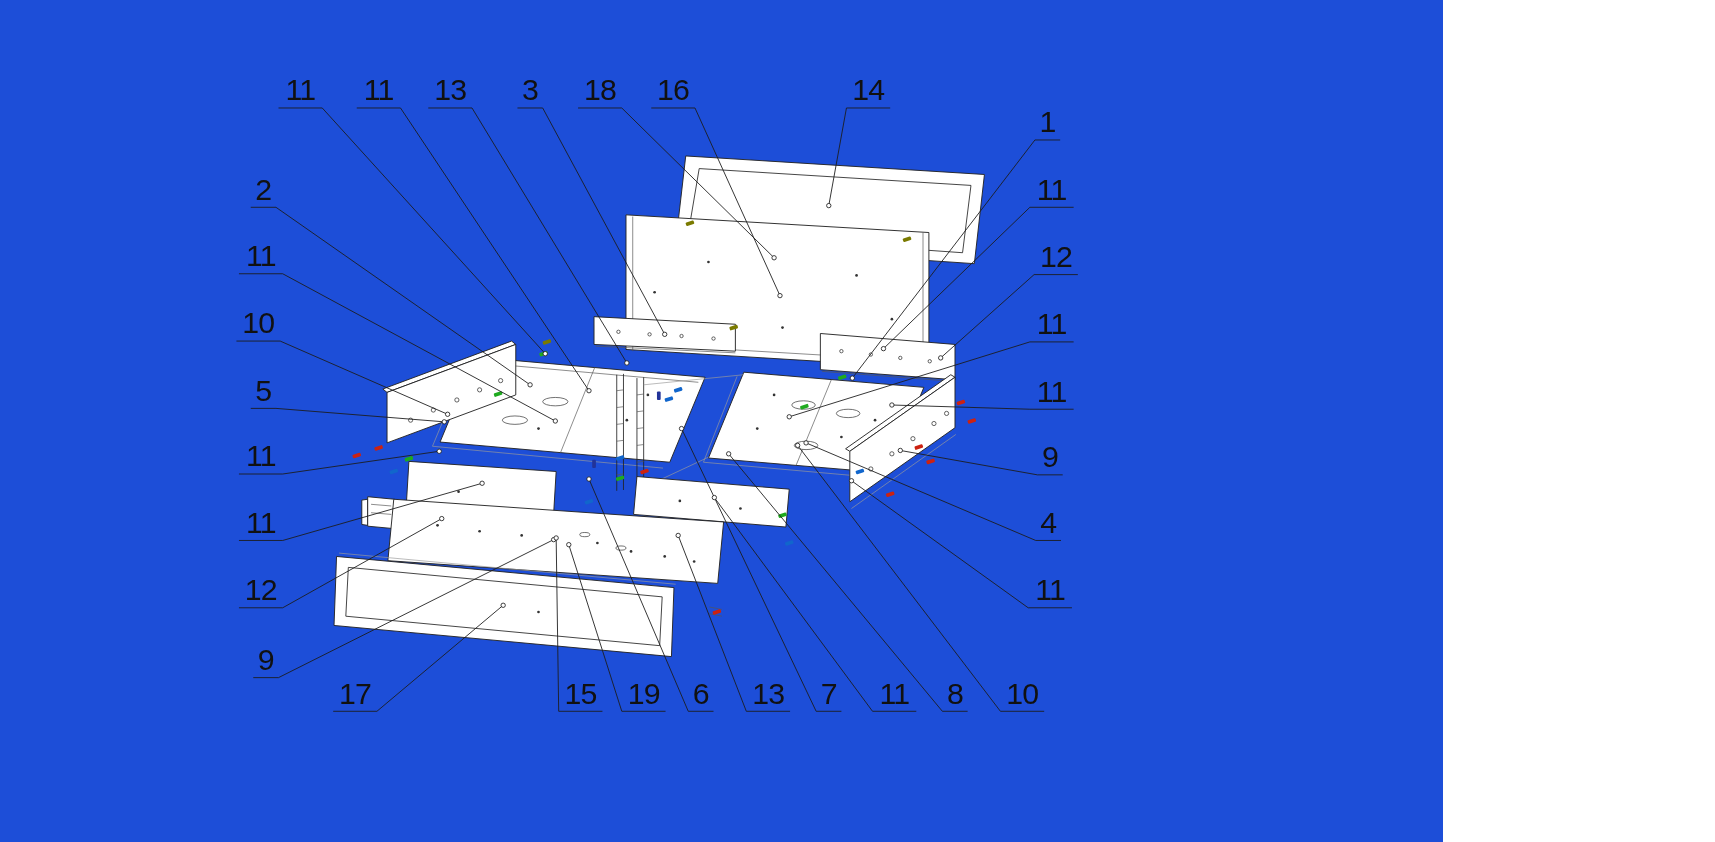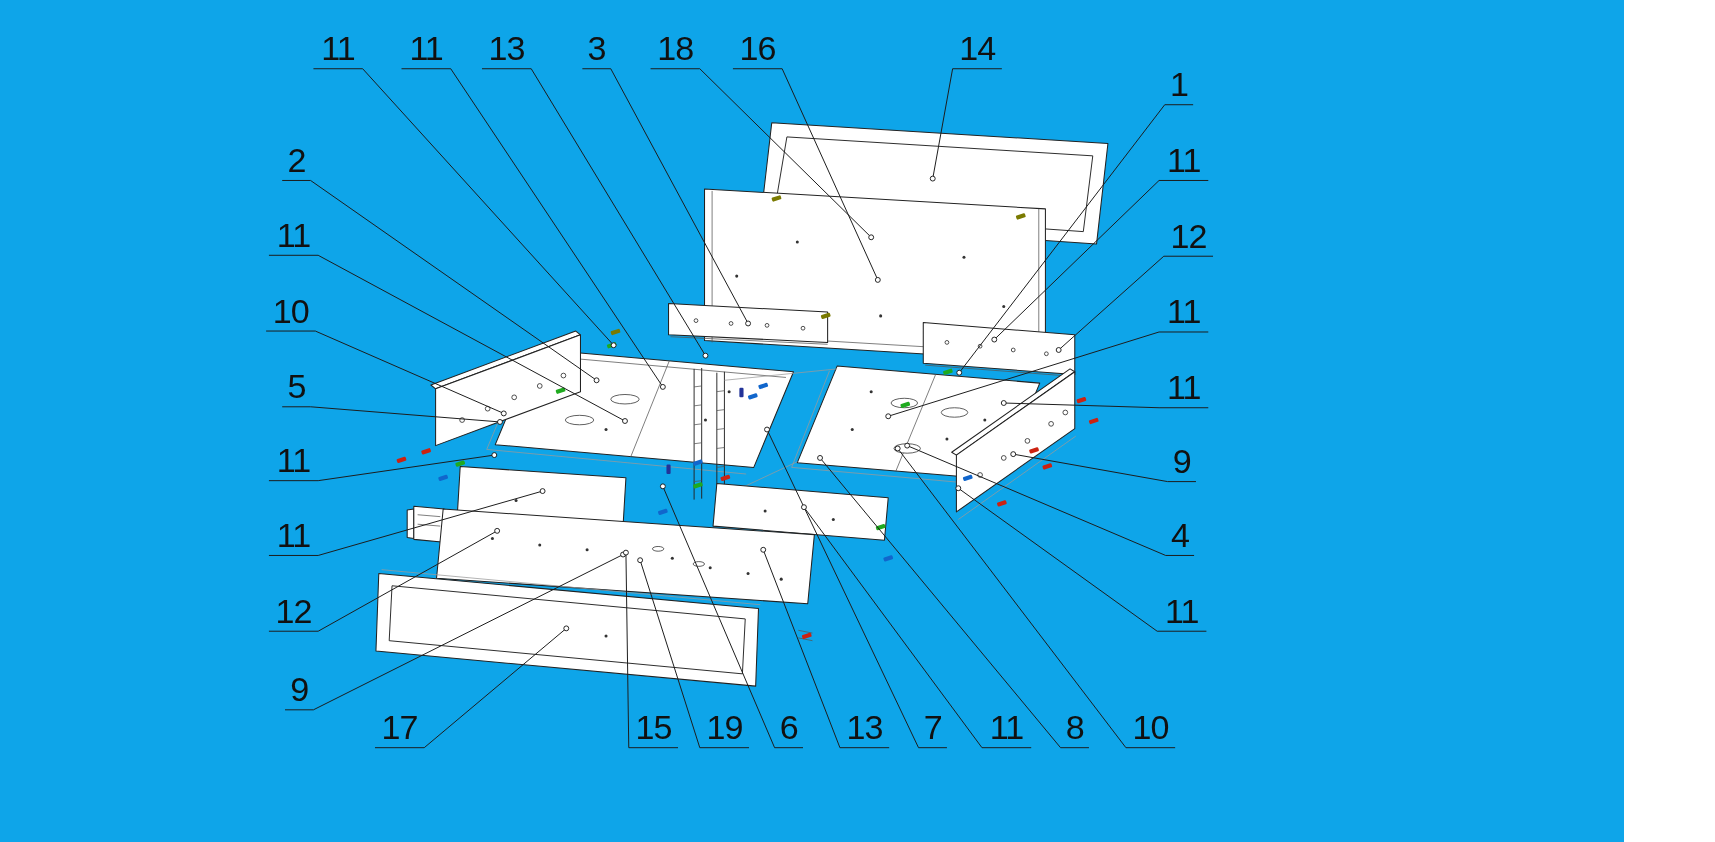--- a/index.html
+++ b/index.html
@@ -1,16 +1,16 @@
 <!DOCTYPE html>
 <html><head>
 <meta charset="utf-8">
 <style>
   html,body{margin:0;padding:0;background:#fff;}
-  #stage{position:relative;width:1624px;height:842px;background:#0ea5e9;overflow:hidden;
+  #stage{position:relative;width:1443px;height:842px;background:#1d4ed8;overflow:hidden;
          font-family:"Liberation Sans",sans-serif;}
   #diagram-svg{position:absolute;left:0;top:0;width:100%;height:100%;}
   .part{stroke:#222;fill:#ffffff;stroke-width:1.1;stroke-linejoin:round;}
   .edge{stroke:#222;fill:none;stroke-width:1.0;}
   .thin{stroke:#555;fill:none;stroke-width:0.8;}
   .ghost{stroke:#9a9a9a;fill:none;stroke-width:0.8;}
   .hole{fill:#fff;stroke:#333;stroke-width:0.9;}
   .dot{fill:#333;stroke:none;}
   .oval{fill:#fff;stroke:#444;stroke-width:0.9;}
   #callouts line{stroke:#1c1c1c;stroke-width:1.05;}

